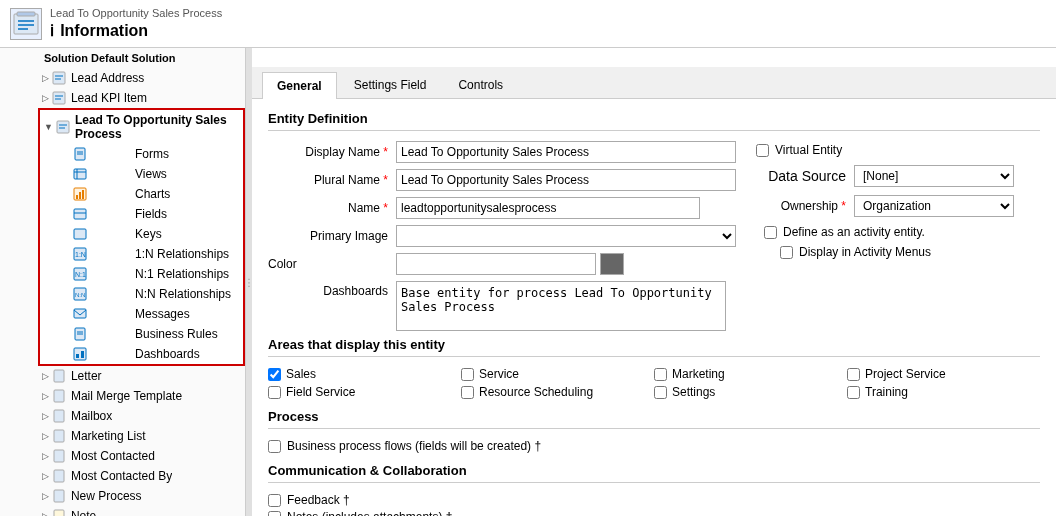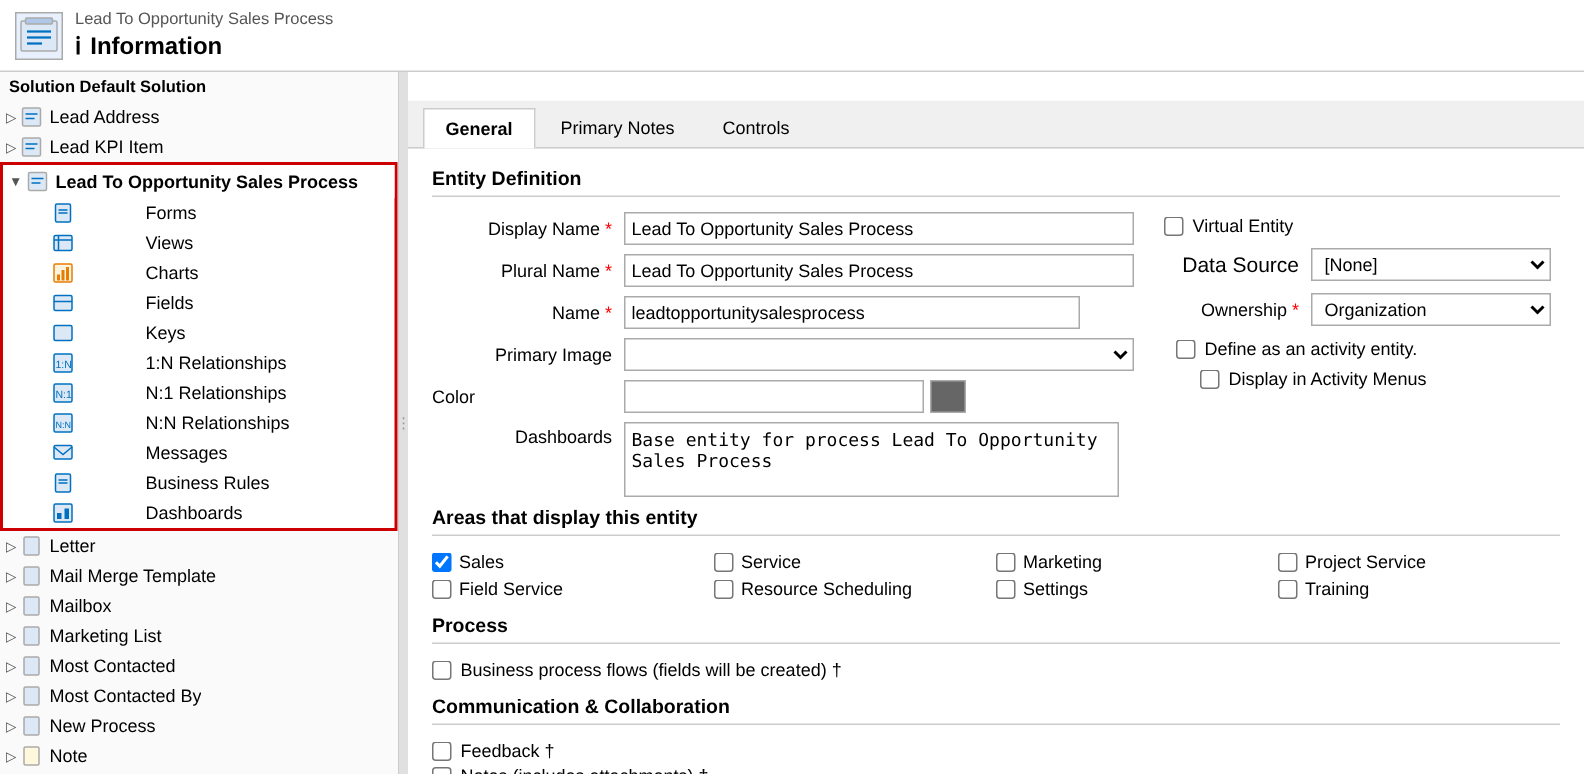--- a/index.html
+++ b/index.html
@@ -11,21 +11,21 @@
     .header { display: flex; align-items: center; padding: 6px 10px; background: #fff; border-bottom: 1px solid #ccc; min-height: 48px; }
     .header-icon { width: 32px; height: 32px; background: #e8f0fe; border: 1px solid #aaa; display: flex; align-items: center; justify-content: center; margin-right: 8px; font-size: 16px; }
     .header-text { display: flex; flex-direction: column; }
     .header-breadcrumb { font-size: 11px; color: #555; }
     .header-title { font-size: 16px; font-weight: 600; color: #000; }
 
     
     .main-layout { display: flex; flex: 1; overflow: hidden; }
 
     
-    .sidebar { width: 266px; border-right: 1px solid #ccc; overflow-y: auto; background: #fafafa; flex-shrink: 0; }
+    .sidebar { width: 246px; border-right: 1px solid #ccc; overflow-y: auto; background: #fafafa; flex-shrink: 0; padding-left: 38px; }
     .sidebar-section-label { font-size: 11px; font-weight: 700; padding: 4px 6px; color: #000; }
 
     .sidebar-item { display: flex; align-items: center; padding: 2px 4px; cursor: pointer; white-space: nowrap; overflow: hidden; }
     .sidebar-item .arrow { font-size: 9px; margin-right: 2px; color: #555; }
     .sidebar-item .item-icon { width: 16px; height: 16px; margin-right: 4px; display: inline-flex; align-items: center; justify-content: center; font-size: 11px; flex-shrink: 0; }
     .sidebar-item .item-label { font-size: 12px; overflow: hidden; text-overflow: ellipsis; }
 
     .selected-group { border: 2px solid #cc0000; background: #fff; margin: 0; }
     .selected-group-header { display: flex; align-items: center; padding: 3px 4px; background: #fff; cursor: pointer; }
     .selected-group-header .arrow { font-size: 9px; margin-right: 2px; color: #555; }
@@ -333,21 +333,21 @@
 
       </div>
 
       <div class="sidebar-resizer">⋮</div>
     </div>
 
     <div class="content">
 
       <div class="tabs">
         <div class="tab active">General</div>
-        <div class="tab">Primary Notes</div>
+        <div class="tab">Settings Field</div>
         <div class="tab">Controls</div>
       </div>
 
       <div class="form-content">
         <div class="section-title">Entity Definition</div>
 
         <div style="display:grid; grid-template-columns: 1fr 320px; gap: 0 20px;">
 
           <div>
 

